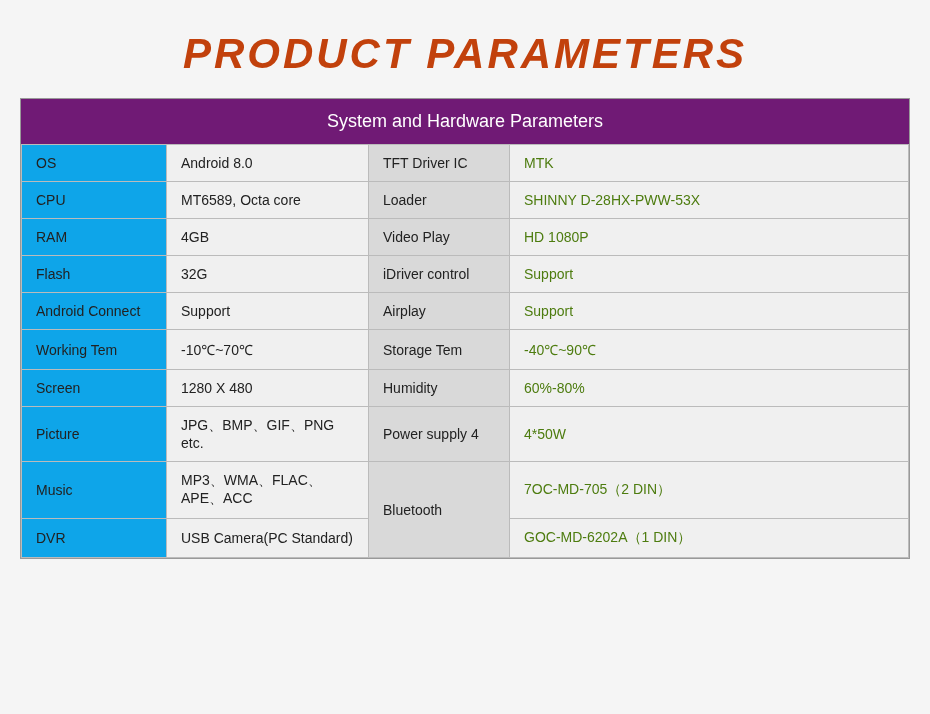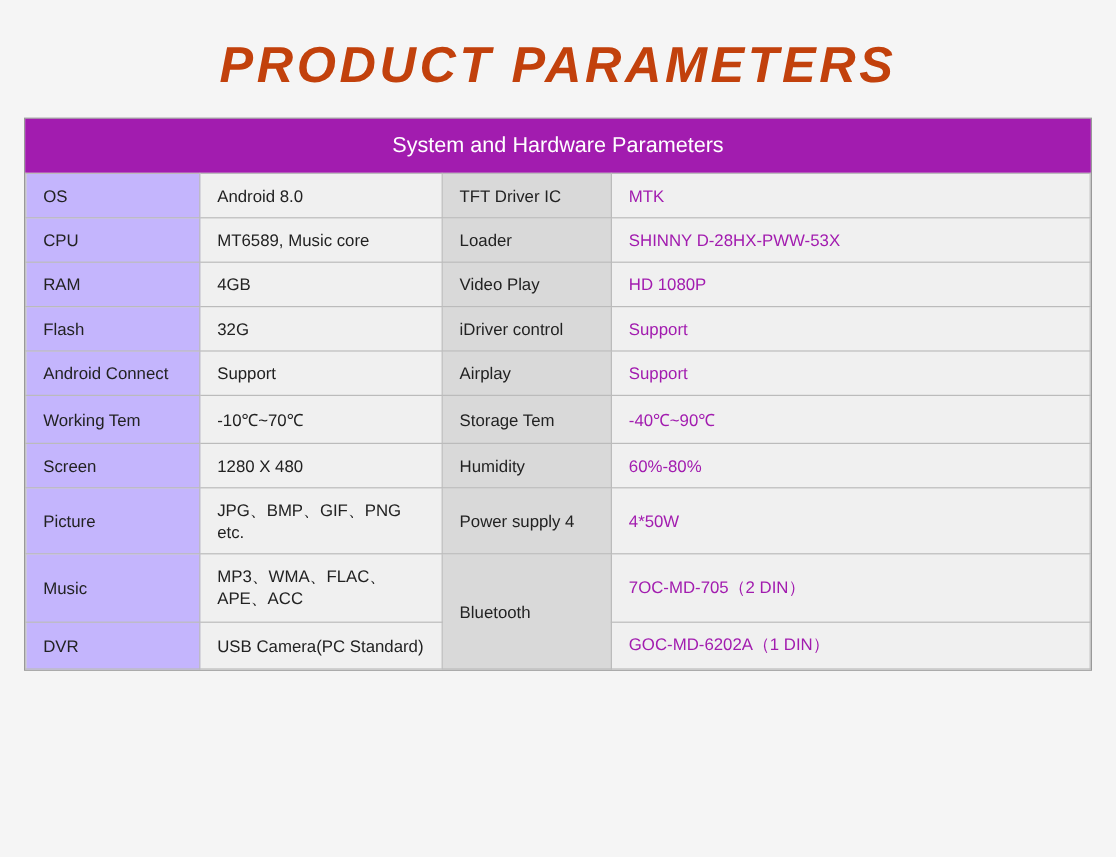--- a/index.html
+++ b/index.html
@@ -18,58 +18,58 @@
       letter-spacing: 3px;
       margin-bottom: 20px;
       font-style: italic;
       text-transform: uppercase;
     }
     .table-wrapper {
       border: 1.5px solid #999;
       width: 100%;
     }
     .table-header {
-      background: #a21caf;
+      background: #701a75;
       color: #fff;
       text-align: center;
       font-size: 18px;
       padding: 12px 10px;
       font-weight: normal;
     }
     table {
       width: 100%;
       border-collapse: collapse;
     }
     td {
       border: 1px solid #bbb;
       padding: 10px 14px;
       font-size: 14px;
       vertical-align: middle;
     }
     .label-cell {
-      background: #c4b5fd;
+      background: #0ea5e9;
       color: #222;
       font-weight: normal;
       width: 145px;
       text-align: left;
     }
     .value-cell {
       background: #f0f0f0;
       color: #222;
       width: 202px;
     }
     .label-cell2 {
       background: #d9d9d9;
       color: #222;
       width: 141px;
       text-align: left;
     }
     .value-cell2 {
       background: #f0f0f0;
-      color: #a21caf;
+      color: #4d7c0f;
     }
     tr:nth-child(odd) td {
     }
   </style>
 </head>
 <body>
 
 <h1 class="page-title">PRODUCT PARAMETERS</h1>
 
 <div class="table-wrapper">
@@ -77,21 +77,21 @@
   <table>
     <tbody id="table-body">
     <tr>
           <td class="label-cell">OS</td>
           <td class="value-cell">Android 8.0</td>
           <td class="label-cell2">TFT Driver IC</td>
           <td class="value-cell2">MTK</td>
         </tr>
         <tr>
           <td class="label-cell">CPU</td>
-          <td class="value-cell">MT6589, Music core</td>
+          <td class="value-cell">MT6589, Octa core</td>
           <td class="label-cell2">Loader</td>
           <td class="value-cell2">SHINNY D-28HX-PWW-53X</td>
         </tr>
         <tr>
           <td class="label-cell">RAM</td>
           <td class="value-cell">4GB</td>
           <td class="label-cell2">Video Play</td>
           <td class="value-cell2">HD 1080P</td>
         </tr>
         <tr>

